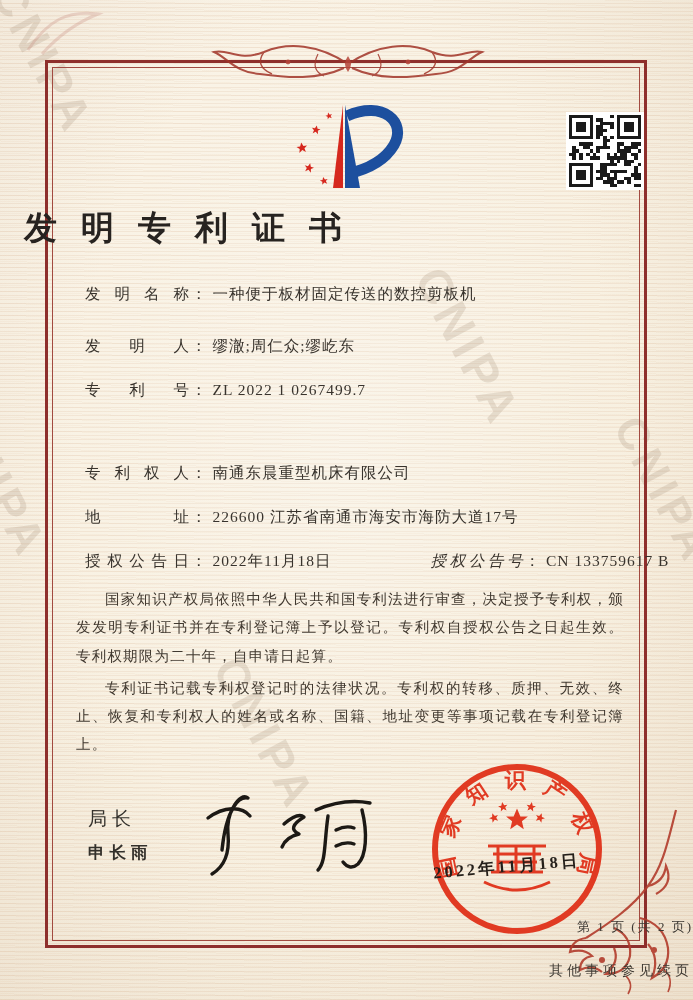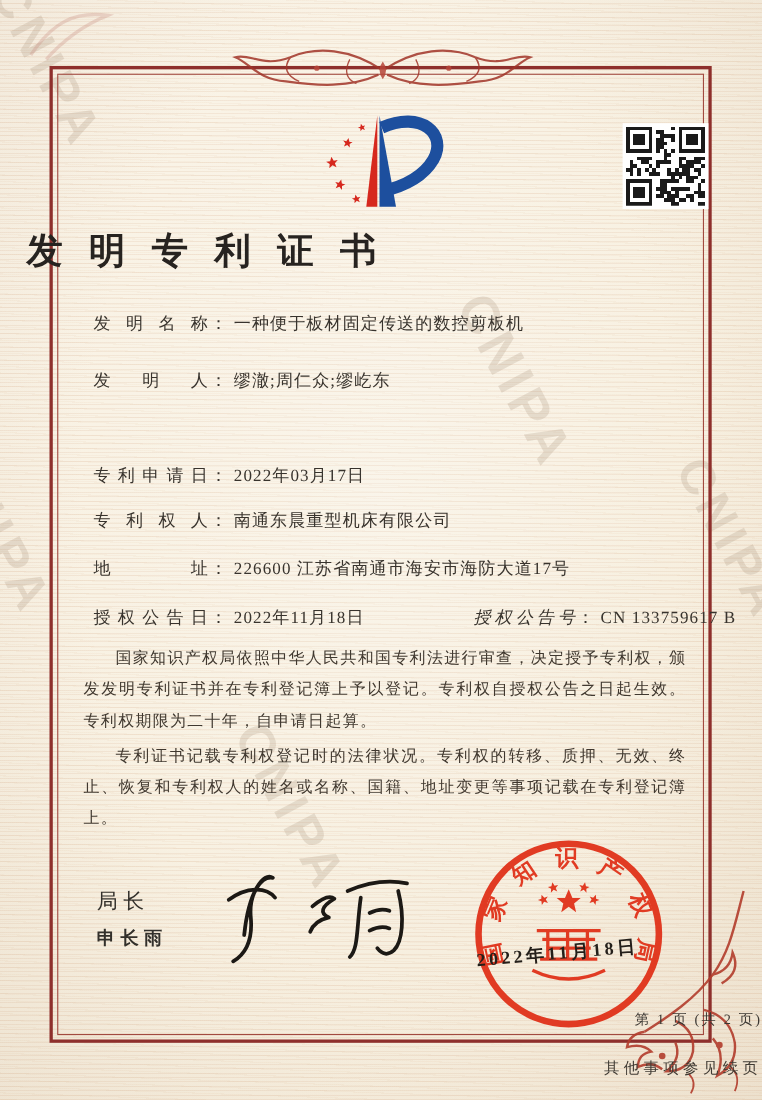--- a/index.html
+++ b/index.html
@@ -326,22 +326,22 @@
     </svg>
 
   <div class="title">发明专利证书</div>
 
   <div class="row" style="top:284px;">
     <span class="lbl">发明名称</span><span class="colon">：</span><span class="val">一种便于板材固定传送的数控剪板机</span>
   </div>
   <div class="row" style="top:336px;">
     <span class="lbl">发明人</span><span class="colon">：</span><span class="val">缪澈;周仁众;缪屹东</span>
   </div>
-  <div class="row" style="top:422px;">
-    <span class="lbl">专利申请日</span><span class="colon">：</span><span class="val">2022年03月17日</span>
+  <div class="row" style="top:380px;">
+    <span class="lbl">专利号</span><span class="colon">：</span><span class="val">ZL 2022 1 0267499.7</span>
   </div>
   <div class="row" style="top:463px;">
     <span class="lbl">专利权人</span><span class="colon">：</span><span class="val">南通东晨重型机床有限公司</span>
   </div>
   <div class="row" style="top:507px;">
     <span class="lbl">地址</span><span class="colon">：</span><span class="val">226600 江苏省南通市海安市海防大道17号</span>
   </div>
   <div class="row" style="top:551px;">
     <span class="lbl">授权公告日</span><span class="colon">：</span><span class="val-date">2022年11月18日</span><span class="lbl2">授权公告号</span><span class="colon">：</span><span class="val">CN 133759617 B</span>
   </div>

